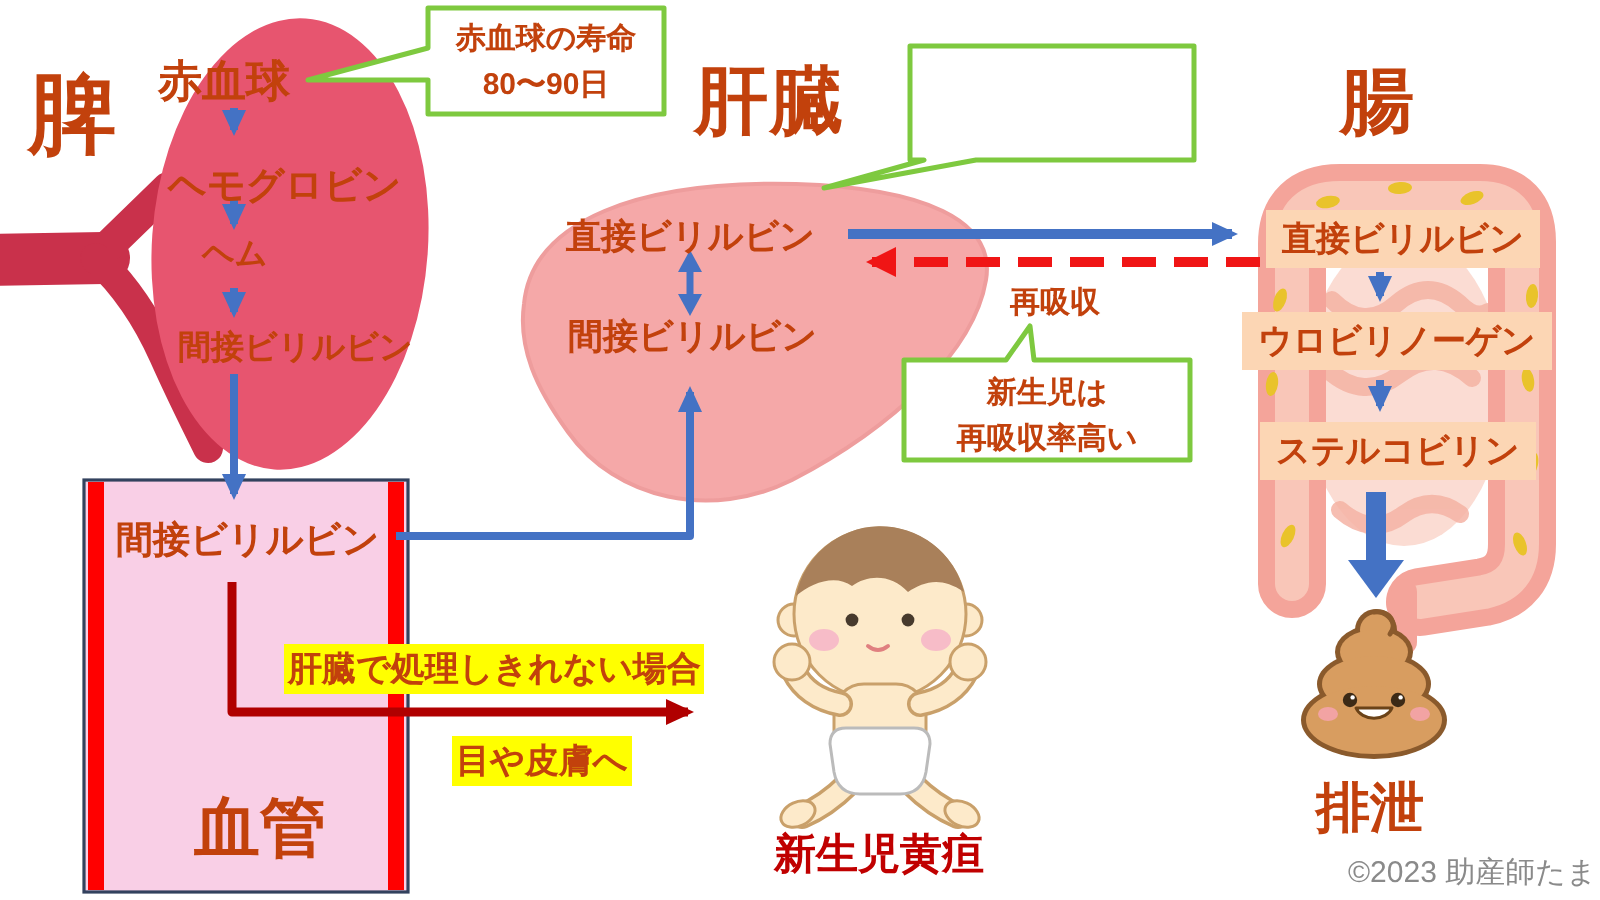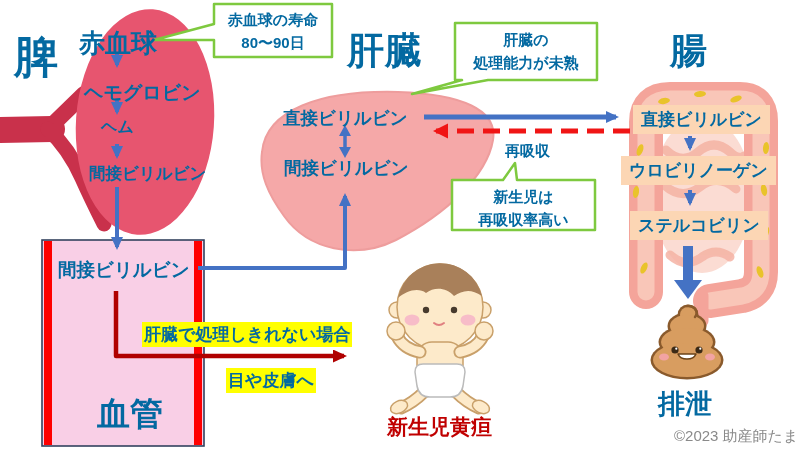--- a/index.html
+++ b/index.html
@@ -2,21 +2,21 @@
 <html style="--arrow-blue: #4472c4; --arrow-red: #f01515; --arrow-dark-red: #b00000; --callout-green: #7ec93f; --highlight-yellow: #ffff00; --vessel-fill: #f9cfe6; --vessel-wall-red: #ff0000; --vessel-outline: #33425e; --intestine-label-bg: #fcd6b4; --jaundice-red: #c00000; --copyright-gray: #8a8a8a; --spleen-pink: #e7556f; --spleen-vessel-red: #c9314b; --liver-pink: #f5a8a8; --intestine-pink: #f4a49a;"><head>
 <meta charset="utf-8">
 <style>
   html,body{margin:0;padding:0;background:#fff;}
   #stage{
     position:relative;width:800px;height:450px;overflow:hidden;background:#fff;
     font-family:"Liberation Sans","DejaVu Sans",sans-serif;
     -webkit-font-smoothing:antialiased;
   }
   #art{position:absolute;left:0;top:0;z-index:1;}
-  .txt{position:absolute;z-index:2;color:#0369a1;font-weight:bold;white-space:nowrap;}
+  .txt{position:absolute;z-index:2;color:#c2410c;font-weight:bold;white-space:nowrap;}
   .organ-title{font-size:38px;letter-spacing:1px;}
   .callout-text{text-align:center;font-size:15px;line-height:1.5;}
   .peach-label{
     background:var(--intestine-label-bg);padding:3px 8px;font-size:17px;
   }
   .hl-yellow{background:var(--highlight-yellow);padding:1px 2px;font-size:17px;}
   .st-blue{stroke:var(--arrow-blue);}
   .fl-blue{fill:var(--arrow-blue);}
   .st-red{stroke:var(--arrow-red);}
   .fl-red{fill:var(--arrow-red);}
@@ -159,35 +159,31 @@
       <line class="st-blue" x1="690" y1="190" x2="690" y2="203" stroke-width="4" marker-end="url(#mb)"></line>
 
       <line class="st-blue" x1="688" y1="246" x2="688" y2="282" stroke-width="10"></line>
       <polygon class="fl-blue" points="674,280 702,280 688,299"></polygon>
 
       <polyline class="st-dred" points="116,291 116,356 344,356" stroke-width="4.5" stroke-linejoin="round" marker-end="url(#md)"></polyline>
     </g>
   </svg>
 
   <div class="txt organ-title" style="left:14px;top:28px;font-size:44px;">脾</div>
-  <div class="txt" style="left:79px;top:26px;font-size:26px;">赤血球</div>
+  <div class="txt" style="left:79px;top:26px;font-size:22px;">赤血球</div>
   <div class="txt" style="left:84px;top:80px;font-size:19px;">ヘモグロビン</div>
   <div class="txt" style="left:101px;top:117px;font-size:16px;">ヘム</div>
   <div class="txt" style="left:89px;top:163px;font-size:16.5px;">間接ビリルビン</div>
 
   <div class="txt callout-text" style="left:214px;top:9px;width:118px;">
     <div>赤血球の寿命</div>
     <div>80〜90日</div>
   </div>
 
   <div class="txt organ-title" style="left:347px;top:26px;font-size:37px;">肝臓</div>
-  <div class="txt callout-text" style="left:455px;top:29px;width:142px;">
-    <div>肝臓の</div>
-    <div>処理能力が未熟</div>
-  </div>
 
   <div class="txt" style="left:283px;top:106px;font-size:17.5px;">直接ビリルビン</div>
   <div class="txt" style="left:284px;top:156px;font-size:17.5px;">間接ビリルビン</div>
 
   <div class="txt" style="left:505px;top:142px;font-size:15px;">再吸収</div>
   <div class="txt callout-text" style="left:452px;top:186px;width:143px;">
     <div>新生児は</div>
     <div>再吸収率高い</div>
   </div>
 

